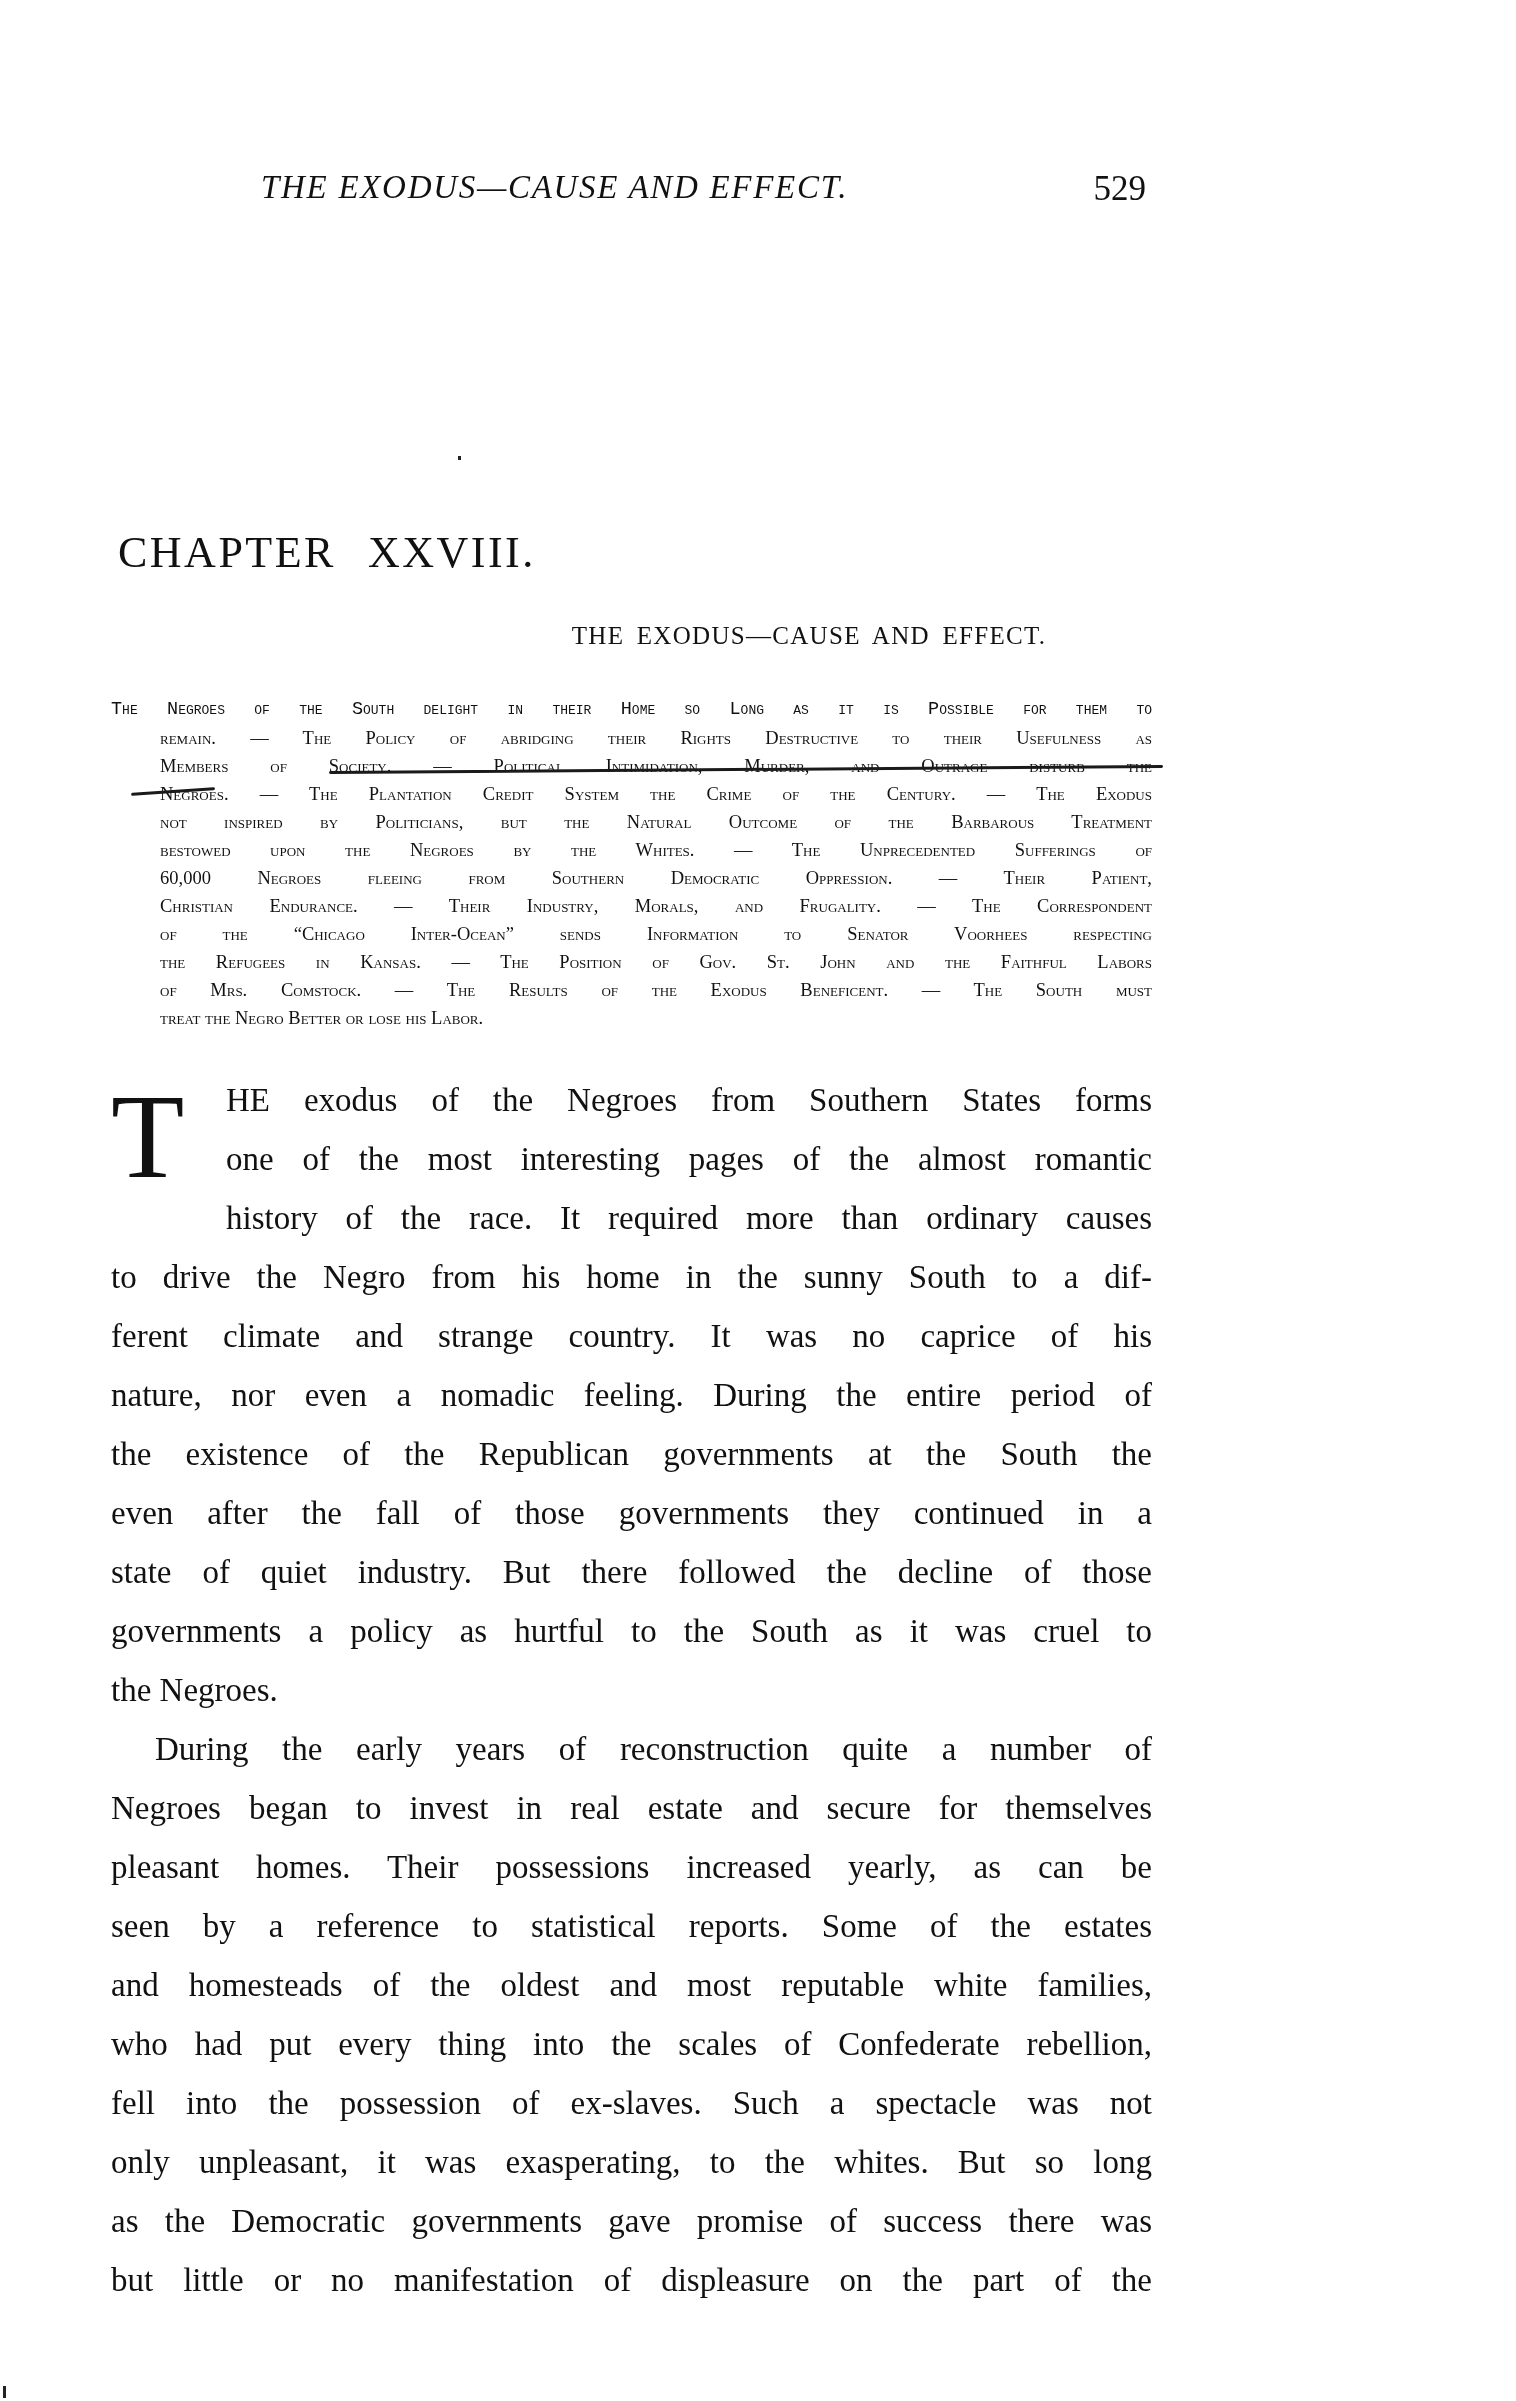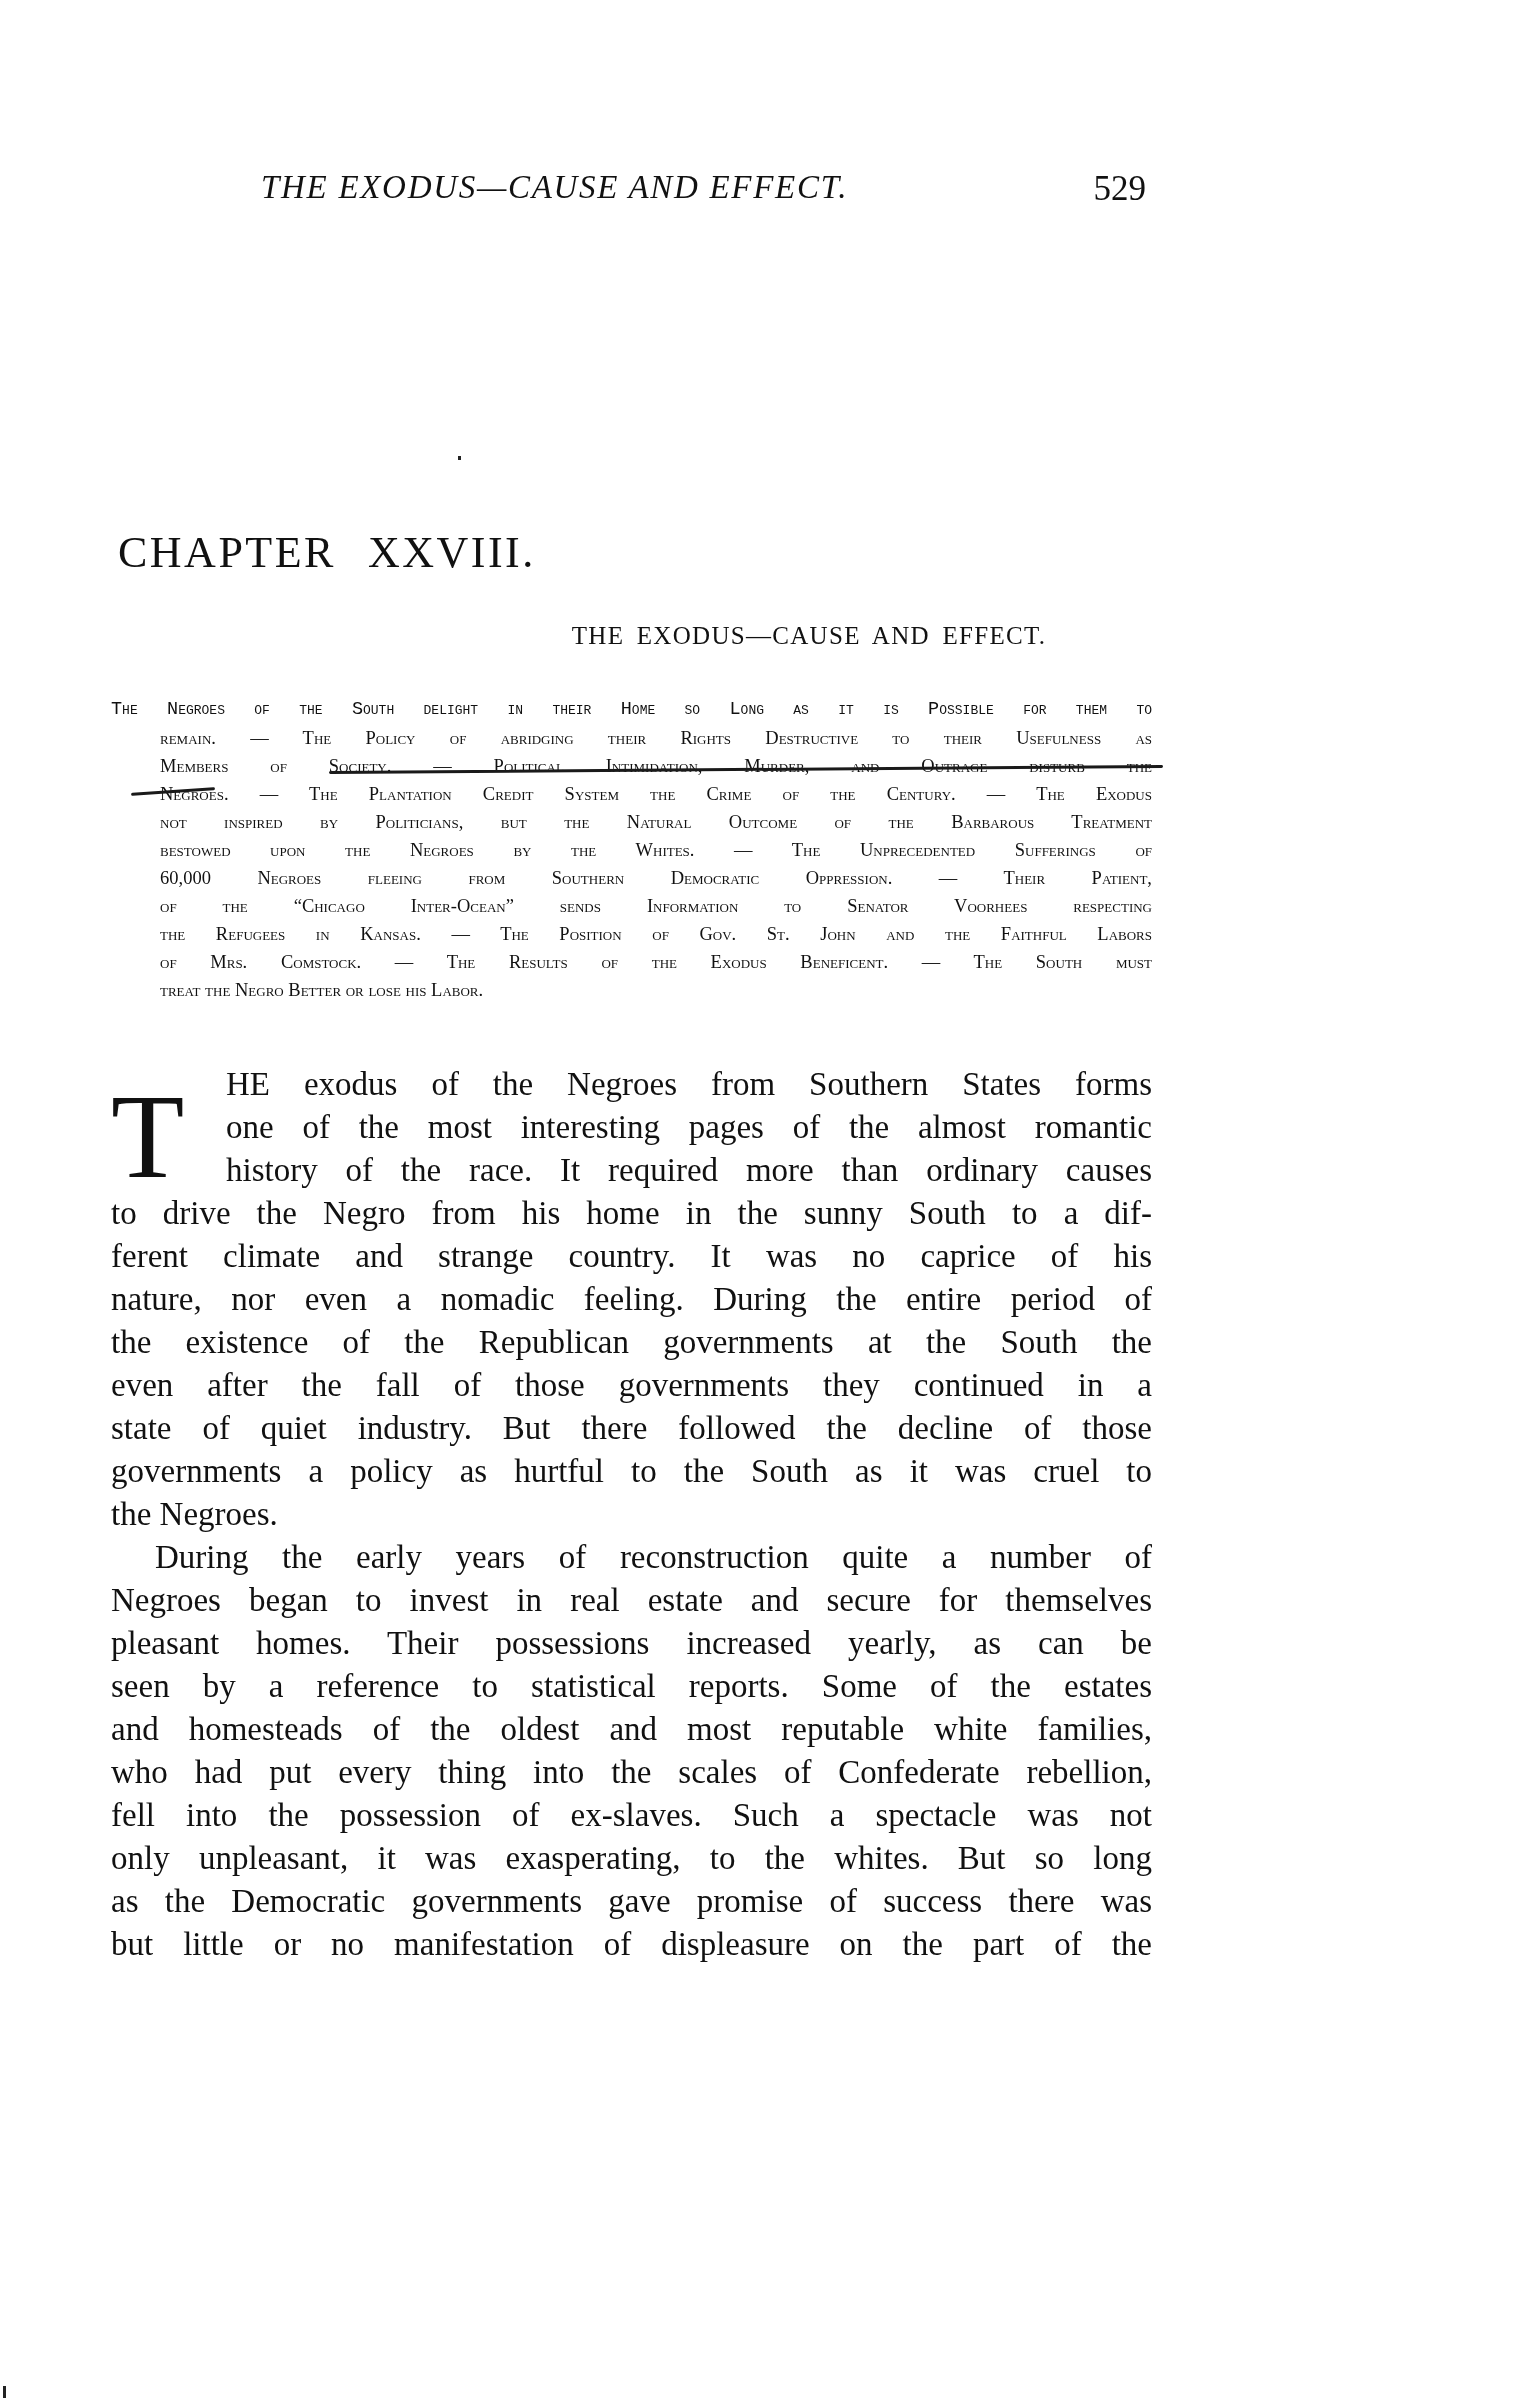--- a/index.html
+++ b/index.html
@@ -107,20 +107,21 @@
       left: 111px;
       width: 1041px;
       font-size: 33px;
       line-height: 43px;
     }
     .body-line {
       display: block;
       white-space: nowrap;
       text-align: justify;
       text-align-last: justify;
+      margin-top: 16px;
     }
     .body-line.short {
       text-align-last: left;
     }
     .body-line.indent-drop {
       padding-left: 115px;
     }
     .body-line.indent-para {
       padding-left: 44px;
     }
@@ -148,20 +149,21 @@
 <div class="chapter-subtitle">THE EXODUS—CAUSE AND EFFECT.</div>
 
 <div class="synopsis">
   <span class="line first">The Negroes of the South delight in their Home so Long as it is Possible for them to</span>
   <span class="line">remain. — The Policy of abridging their Rights Destructive to their Usefulness as</span>
   <span class="line">Members of Society. — Political Intimidation, Murder, and Outrage disturb the</span>
   <span class="line">Negroes. — The Plantation Credit System the Crime of the Century. — The Exodus</span>
   <span class="line">not inspired by Politicians, but the Natural Outcome of the Barbarous Treatment</span>
   <span class="line">bestowed upon the Negroes by the Whites. — The Unprecedented Sufferings of</span>
   <span class="line">60,000 Negroes fleeing from Southern Democratic Oppression. — Their Patient,</span>
+  <span class="line">Christian Endurance. — Their Industry, Morals, and Frugality. — The Correspondent</span>
   <span class="line">of the “Chicago Inter-Ocean” sends Information to Senator Voorhees respecting</span>
   <span class="line">the Refugees in Kansas. — The Position of Gov. St. John and the Faithful Labors</span>
   <span class="line">of Mrs. Comstock. — The Results of the Exodus Beneficent. — The South must</span>
   <span class="line last">treat the Negro Better or lose his Labor.</span>
 </div>
 
 <div class="underline-mark" style="left:329px;top:768px;width:834px;transform:rotate(-0.4deg);"></div>
 <div class="underline-mark" style="left:131px;top:790px;width:84px;transform:rotate(-4deg);"></div>
 
 <div class="body-text">

